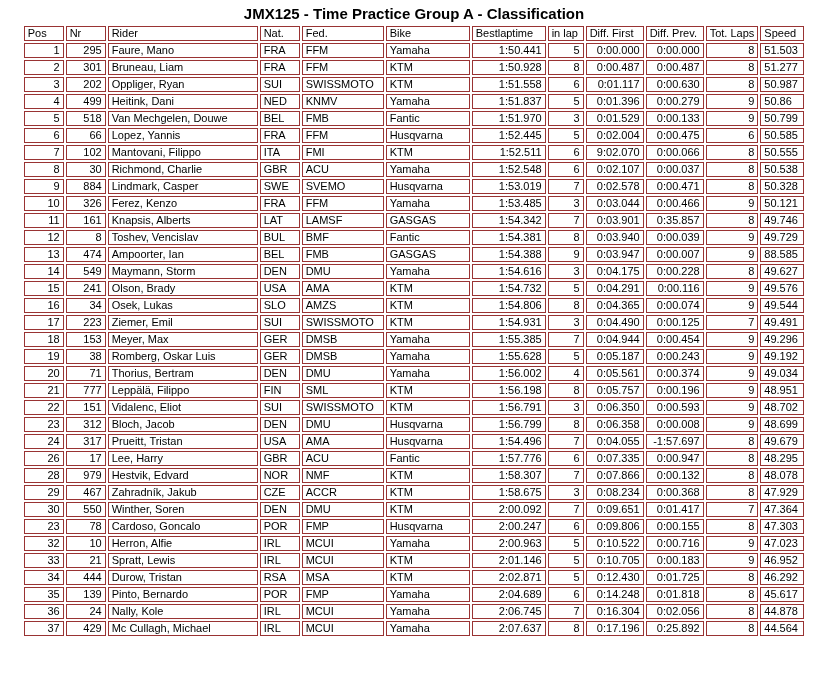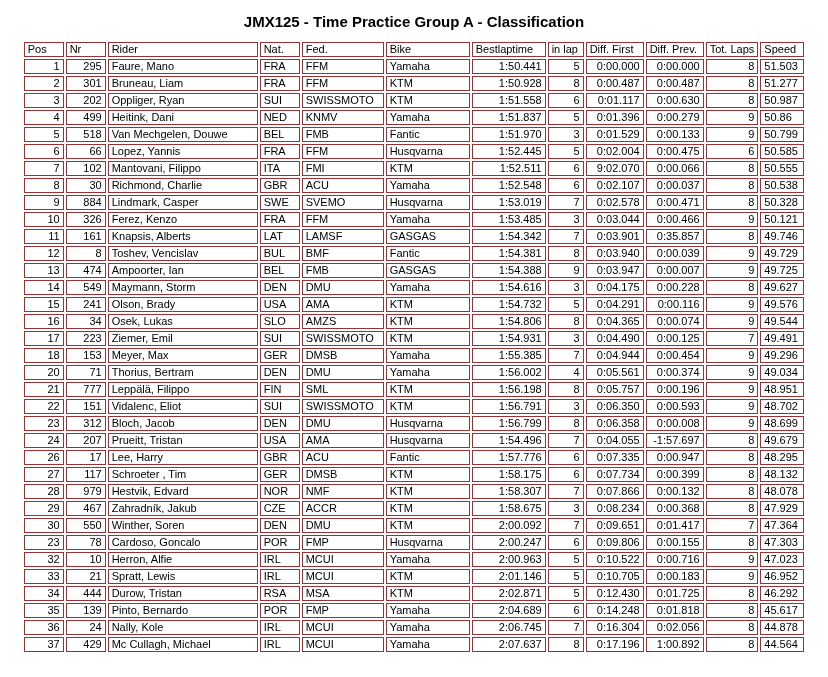--- a/index.html
+++ b/index.html
@@ -12,29 +12,29 @@
   }
   .page {
     width: 828px; height: 677px;
     overflow: hidden;
     background: var(--bg-color);
   }
   .title {
     font-size: 15px;
     font-weight: bold;
     text-align: center;
-    margin: 8px;
+    margin: 0;
     padding: 5px 0 2px 0;
     color: var(--text-color);
   }
   table.grid {
     border-collapse: separate;
     border-spacing: 2px 2px;
     table-layout: fixed;
-    margin: 8px auto;
+    margin: 0 auto;
   }
   table.grid th, table.grid td {
     border: 1px solid var(--border-color);
     font-size: 11px;
     font-weight: normal;
     padding: 0 3px;
     height: 13px;
     line-height: 13px;
     white-space: nowrap;
     overflow: hidden;
@@ -254,21 +254,21 @@
           <td class="ar">474</td>
           <td class="al">Ampoorter, Ian</td>
           <td class="al">BEL</td>
           <td class="al">FMB</td>
           <td class="al">GASGAS</td>
           <td class="ar">1:54.388</td>
           <td class="ar">9</td>
           <td class="ar">0:03.947</td>
           <td class="ar">0:00.007</td>
           <td class="ar">9</td>
-          <td class="al">49.725</td>
+          <td class="al">88.585</td>
         </tr>
         <tr>
           <td class="ar">14</td>
           <td class="ar">549</td>
           <td class="al">Maymann, Storm</td>
           <td class="al">DEN</td>
           <td class="al">DMU</td>
           <td class="al">Yamaha</td>
           <td class="ar">1:54.616</td>
           <td class="ar">3</td>
@@ -325,20 +325,34 @@
           <td class="al">Meyer, Max</td>
           <td class="al">GER</td>
           <td class="al">DMSB</td>
           <td class="al">Yamaha</td>
           <td class="ar">1:55.385</td>
           <td class="ar">7</td>
           <td class="ar">0:04.944</td>
           <td class="ar">0:00.454</td>
           <td class="ar">9</td>
           <td class="al">49.296</td>
+        </tr>
+        <tr>
+          <td class="ar">19</td>
+          <td class="ar">38</td>
+          <td class="al">Romberg, Oskar Luis</td>
+          <td class="al">GER</td>
+          <td class="al">DMSB</td>
+          <td class="al">Yamaha</td>
+          <td class="ar">1:55.628</td>
+          <td class="ar">5</td>
+          <td class="ar">0:05.187</td>
+          <td class="ar">0:00.243</td>
+          <td class="ar">9</td>
+          <td class="al">49.192</td>
         </tr>
         <tr>
           <td class="ar">20</td>
           <td class="ar">71</td>
           <td class="al">Thorius, Bertram</td>
           <td class="al">DEN</td>
           <td class="al">DMU</td>
           <td class="al">Yamaha</td>
           <td class="ar">1:56.002</td>
           <td class="ar">4</td>
@@ -384,21 +398,21 @@
           <td class="al">Husqvarna</td>
           <td class="ar">1:56.799</td>
           <td class="ar">8</td>
           <td class="ar">0:06.358</td>
           <td class="ar">0:00.008</td>
           <td class="ar">9</td>
           <td class="al">48.699</td>
         </tr>
         <tr>
           <td class="ar">24</td>
-          <td class="ar">207</td>
+          <td class="ar">317</td>
           <td class="al">Prueitt, Tristan</td>
           <td class="al">USA</td>
           <td class="al">AMA</td>
           <td class="al">Husqvarna</td>
           <td class="ar">1:54.496</td>
           <td class="ar">7</td>
           <td class="ar">0:04.055</td>
           <td class="ar">-1:57.697</td>
           <td class="ar">8</td>
           <td class="al">49.679</td>
@@ -411,34 +425,20 @@
           <td class="al">ACU</td>
           <td class="al">Fantic</td>
           <td class="ar">1:57.776</td>
           <td class="ar">6</td>
           <td class="ar">0:07.335</td>
           <td class="ar">0:00.947</td>
           <td class="ar">8</td>
           <td class="al">48.295</td>
         </tr>
         <tr>
-          <td class="ar">27</td>
-          <td class="ar">117</td>
-          <td class="al">Schroeter , Tim</td>
-          <td class="al">GER</td>
-          <td class="al">DMSB</td>
-          <td class="al">KTM</td>
-          <td class="ar">1:58.175</td>
-          <td class="ar">6</td>
-          <td class="ar">0:07.734</td>
-          <td class="ar">0:00.399</td>
-          <td class="ar">8</td>
-          <td class="al">48.132</td>
-        </tr>
-        <tr>
           <td class="ar">28</td>
           <td class="ar">979</td>
           <td class="al">Hestvik, Edvard</td>
           <td class="al">NOR</td>
           <td class="al">NMF</td>
           <td class="al">KTM</td>
           <td class="ar">1:58.307</td>
           <td class="ar">7</td>
           <td class="ar">0:07.866</td>
           <td class="ar">0:00.132</td>
@@ -560,19 +560,19 @@
         <tr>
           <td class="ar">37</td>
           <td class="ar">429</td>
           <td class="al">Mc Cullagh, Michael</td>
           <td class="al">IRL</td>
           <td class="al">MCUI</td>
           <td class="al">Yamaha</td>
           <td class="ar">2:07.637</td>
           <td class="ar">8</td>
           <td class="ar">0:17.196</td>
-          <td class="ar">1:00.892</td>
+          <td class="ar">0:25.892</td>
           <td class="ar">8</td>
           <td class="al">44.564</td>
         </tr>
       </tbody>
   </table>
 </div>
 
 </body></html>

